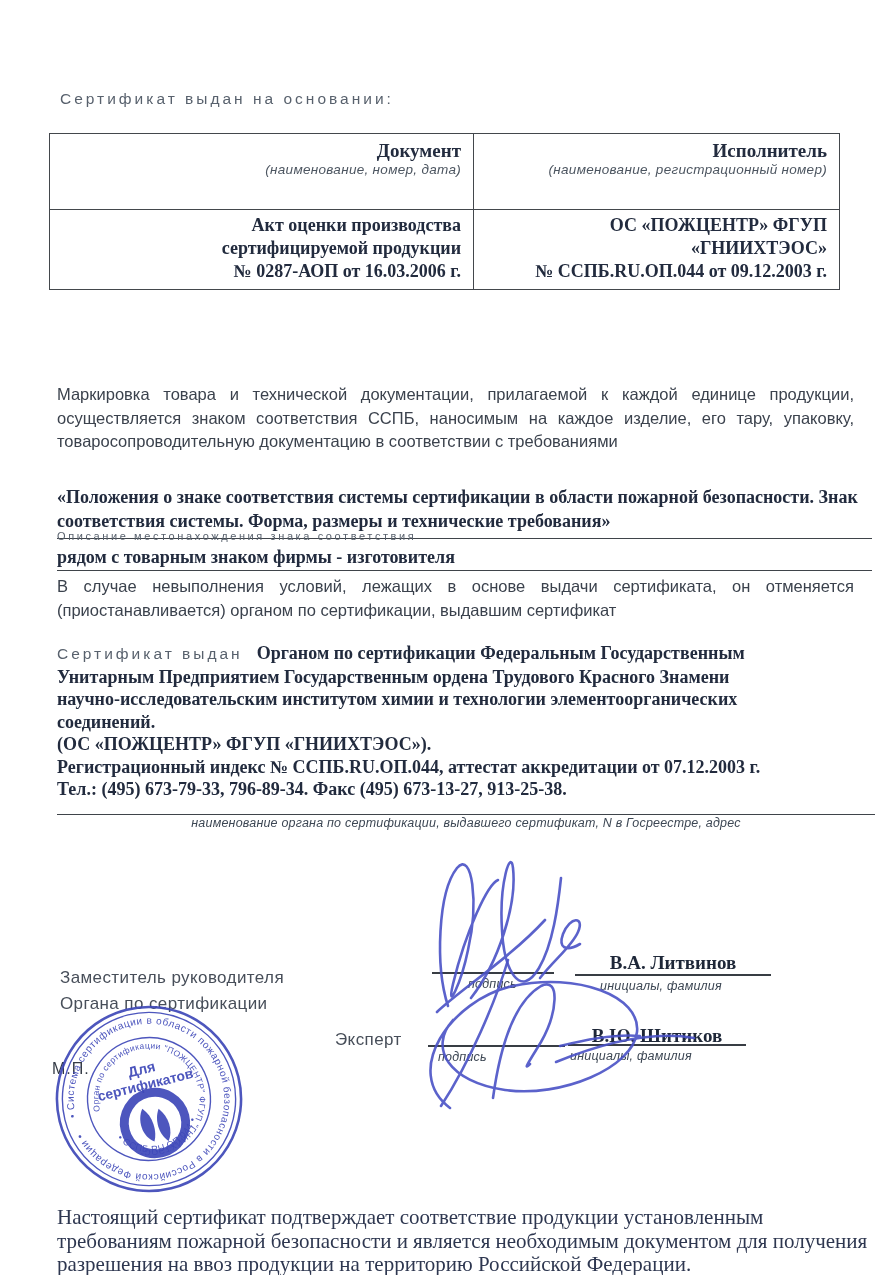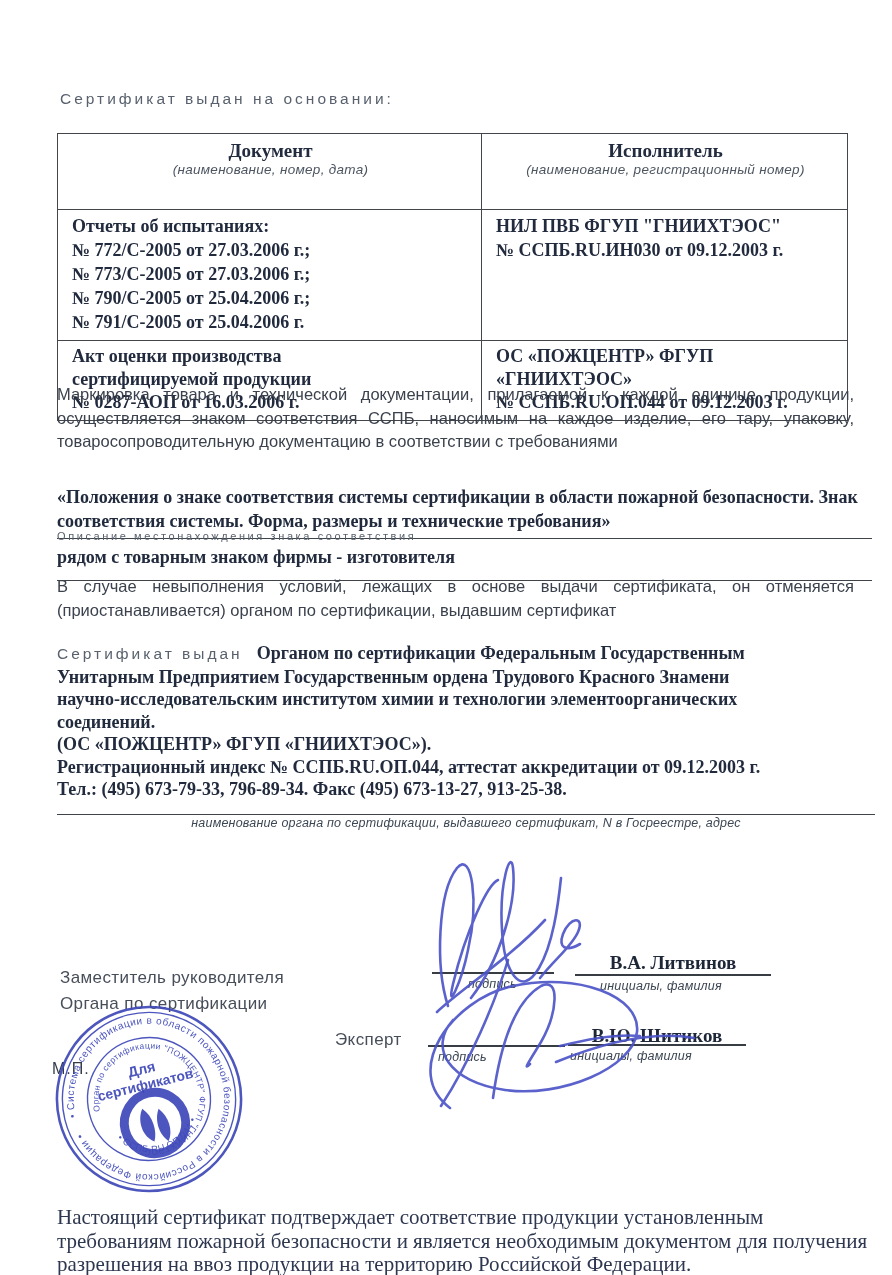--- a/index.html
+++ b/index.html
@@ -37,77 +37,64 @@
   .stamp-wrap{transform:rotate(-14deg);}
   .mp-mark{font-size:16px;color:#343b46;letter-spacing:1px;}
 </style>
 </head>
 <body>
 
 <div class="page">
 
   <div class="abs form-label" style="left:60px;top:90px;">Сертификат выдан на основании:</div>
 
-  <table class="doc-table abs" style="left:57px;top:133px;">
+  <table class="doc-table abs" style="left:49px;top:133px;text-align:right;">
     <tbody>
         <tr>
       <th style="width:397px;height:63px;">
         <div class="th-title">Документ</div>
         <div class="th-sub">(наименование, номер, дата)</div>
       </th>
       <th>
         <div class="th-title">Исполнитель</div>
         <div class="th-sub">(наименование, регистрационный номер)</div>
       </th>
-    </tr>
-    <tr>
-      <td style="height:103px;">
-        <div class="serif-bold cell-text">Отчеты об испытаниях:
-№ 772/С-2005 от 27.03.2006 г.;
-№ 773/С-2005 от 27.03.2006 г.;
-№ 790/С-2005 от 25.04.2006 г.;
-№ 791/С-2005 от 25.04.2006 г.</div>
-      </td>
-      <td>
-        <div class="serif-bold cell-text">НИЛ ПВБ ФГУП "ГНИИХТЭОС"
-№ ССПБ.RU.ИН030  от 09.12.2003 г.</div>
-      </td>
     </tr>
     <tr>
       <td style="height:62px;">
         <div class="serif-bold cell-text" style="line-height:23px;">Акт оценки производства
 сертифицируемой продукции
 № 0287-АОП от 16.03.2006 г.</div>
       </td>
       <td>
         <div class="serif-bold cell-text" style="line-height:23px;">ОС «ПОЖЦЕНТР» ФГУП «ГНИИХТЭОС»
 № ССПБ.RU.ОП.044  от 09.12.2003 г.</div>
       </td>
     </tr>
   </tbody>
     </table>
 
   <div class="abs para" style="left:57px;top:383px;width:797px;">Маркировка товара и технической документации, прилагаемой к каждой единице продукции, осуществляется знаком соответствия ССПБ, наносимым на каждое изделие, его тару, упаковку, товаросопроводительную документацию в соответствии с требованиями</div>
 
   <div class="abs serif-bold rule-bottom" style="left:57px;top:466px;width:815px;font-size:18px;line-height:23.5px;padding-bottom:5px;margin-top:20px;">«Положения о знаке соответствия системы сертификации в области пожарной безопасности. Знак соответствия системы. Форма, размеры и технические требования»</div>
 
   <div class="abs form-label" style="left:57px;top:530px;letter-spacing:2.6px;font-size:11px;">Описание местонахождения знака соответствия</div>
-  <div class="abs serif-bold rule-bottom" style="left:57px;top:547px;width:815px;font-size:18px;padding-bottom:12px;">рядом с товарным знаком фирмы - изготовителя</div>
+  <div class="abs serif-bold rule-bottom" style="left:57px;top:547px;width:815px;font-size:18px;padding-bottom:2px;">рядом с товарным знаком фирмы - изготовителя</div>
 
   <div class="abs para" style="left:57px;top:575px;width:797px;">В случае невыполнения условий, лежащих в основе выдачи сертификата, он отменяется (приостанавливается) органом по сертификации, выдавшим сертификат</div>
 
   <div class="abs" style="left:57px;top:642px;width:818px;">
     <div class="issued-line">
       <span class="form-label" style="margin-right:14px;">Сертификат выдан</span><span class="serif-bold">Органом по сертификации Федеральным Государственным</span>
     </div>
     <div class="issued-line serif-bold">Унитарным Предприятием Государственным ордена Трудового Красного Знамени</div>
     <div class="issued-line serif-bold">научно-исследовательским институтом химии и технологии элементоорганических</div>
     <div class="issued-line serif-bold">соединений.</div>
     <div class="issued-line serif-bold">(ОС «ПОЖЦЕНТР» ФГУП «ГНИИХТЭОС»).</div>
-    <div class="issued-line serif-bold">Регистрационный индекс № ССПБ.RU.ОП.044, аттестат аккредитации от 09.12.2003 г.</div>
+    <div class="issued-line serif-bold">Регистрационный индекс № ССПБ.RU.ОП.044, аттестат аккредитации от 07.12.2003 г.</div>
     <div class="issued-line serif-bold rule-bottom" style="padding-bottom:13px;">Тел.: (495) 673-79-33, 796-89-34. Факс (495) 673-13-27, 913-25-38.</div>
     <div class="small-caption" style="text-align:center;margin-top:1px;">наименование органа по сертификации, выдавшего сертификат, N в Госреестре, адрес</div>
   </div>
 
   <div class="abs" style="left:60px;top:944px;font-size:17px;line-height:26px;letter-spacing:.4px;color:#474e59;white-space:pre-line;margin-top:21px;">Заместитель руководителя
 Органа по сертификации</div>
 
   <div class="abs" style="left:335px;top:1030px;font-size:17px;letter-spacing:.4px;color:#474e59;">Эксперт</div>
 
   <div class="sig-line" style="left:432px;top:972px;width:122px;"></div>

